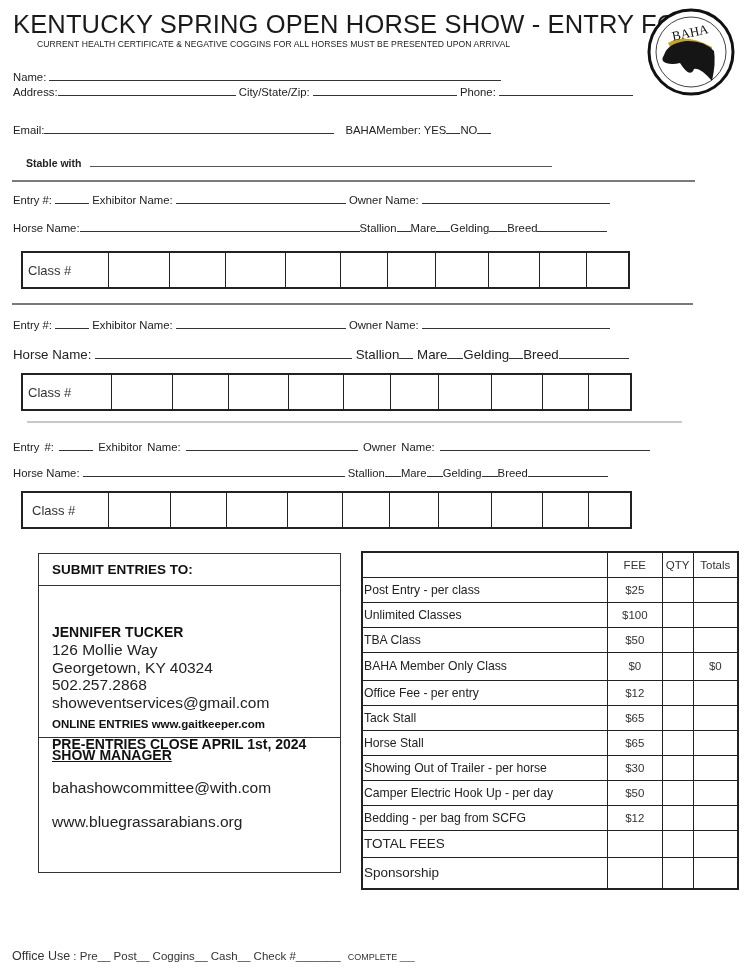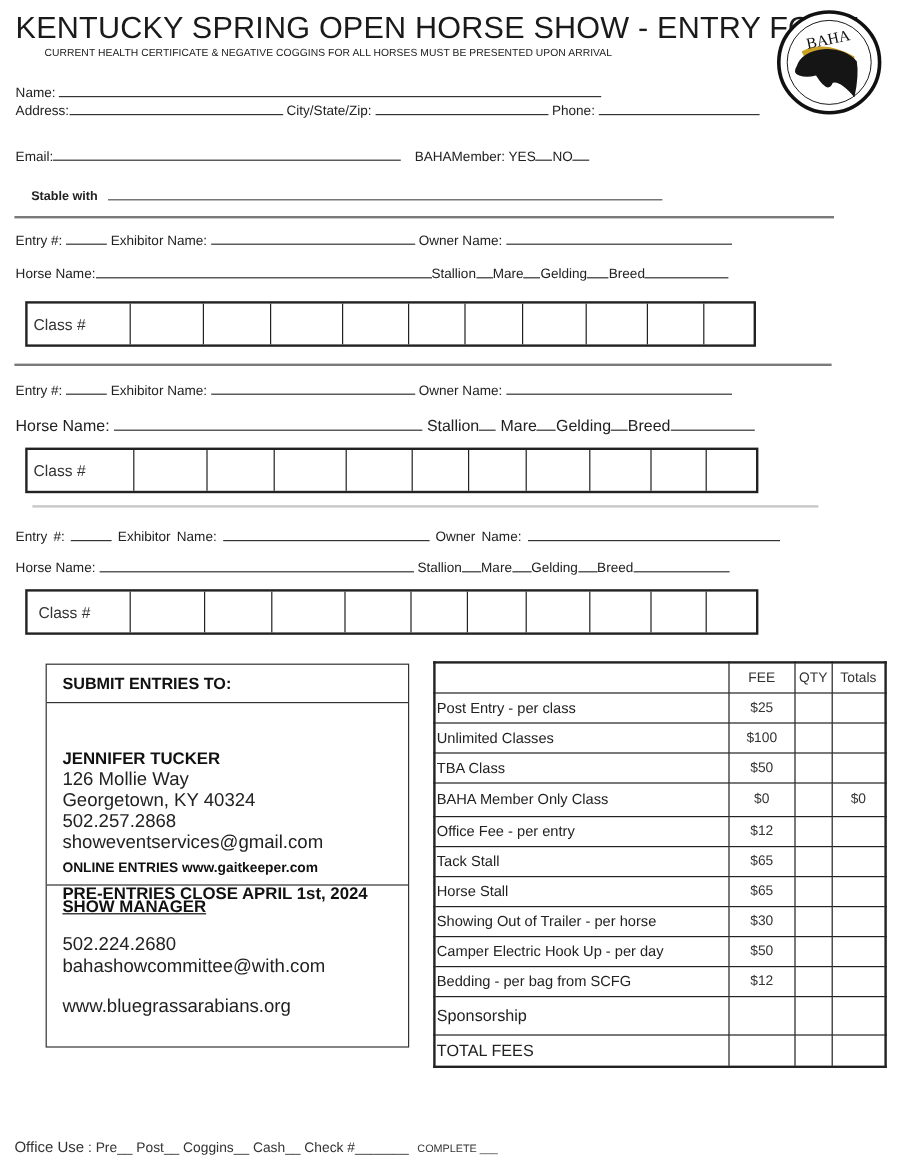--- a/index.html
+++ b/index.html
@@ -180,21 +180,20 @@
     <div class="sb-line">126 Mollie Way</div>
     <div class="sb-line">Georgetown, KY 40324</div>
     <div class="sb-line">502.257.2868</div>
     <div class="sb-line">showeventservices@gmail.com</div>
     <div class="sb-online">ONLINE ENTRIES www.gaitkeeper.com</div>
     <div class="sb-close">PRE-ENTRIES CLOSE APRIL 1st, 2024</div>
   </div>
   <div class="manager">
     <div class="mgr-head">SHOW MANAGER</div>
     <div style="height:16px;"></div>
-    <div class="mgr-line">502.224.2680</div>
     <div class="mgr-line">bahashowcommittee@with.com</div>
     <div style="height:16px;"></div>
     <div class="mgr-line">www.bluegrassarabians.org</div>
   </div>
 </div>
 
 <table class="fee-table">
   <tbody id="fee-body">
     <tr style="height:25px;margin-left:17px;">
       <td class="c-item"></td>
@@ -255,28 +254,28 @@
         <td class="fee">$50</td>
         <td class="qty"></td>
         <td class="tot"></td>
       </tr>
       <tr style="height: 25px;">
         <td class="c-item">Bedding - per bag from SCFG</td>
         <td class="fee">$12</td>
         <td class="qty"></td>
         <td class="tot"></td>
       </tr>
+      <tr style="height: 27px;">
+        <td class="c-item big">TOTAL FEES</td>
+        <td class="fee"></td>
+        <td class="qty"></td>
+        <td class="tot"></td>
+      </tr>
       <tr style="height: 32px;">
         <td class="c-item big">Sponsorship</td>
-        <td class="fee"></td>
-        <td class="qty"></td>
-        <td class="tot"></td>
-      </tr>
-      <tr style="height: 27px;">
-        <td class="c-item big">TOTAL FEES</td>
         <td class="fee"></td>
         <td class="qty"></td>
         <td class="tot"></td>
       </tr>
     </tbody>
 </table>
 
 <div class="abs office">
   <span style="font-size:12.5px;">Office Use</span>
   <span>: Pre__ Post__ Coggins__ Cash__ Check #_______</span>

